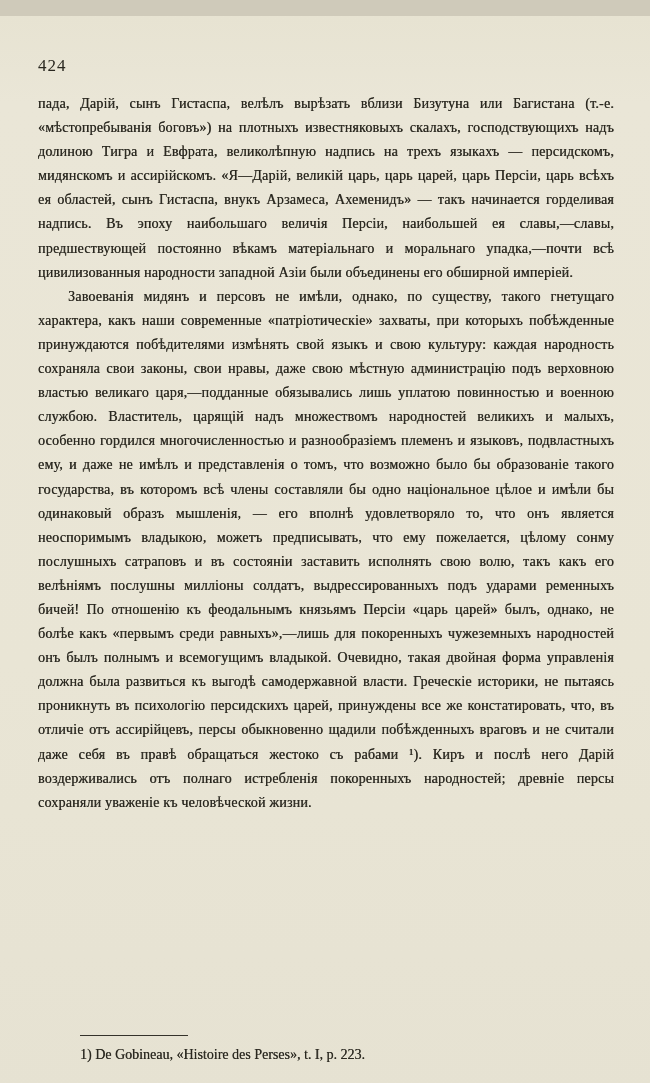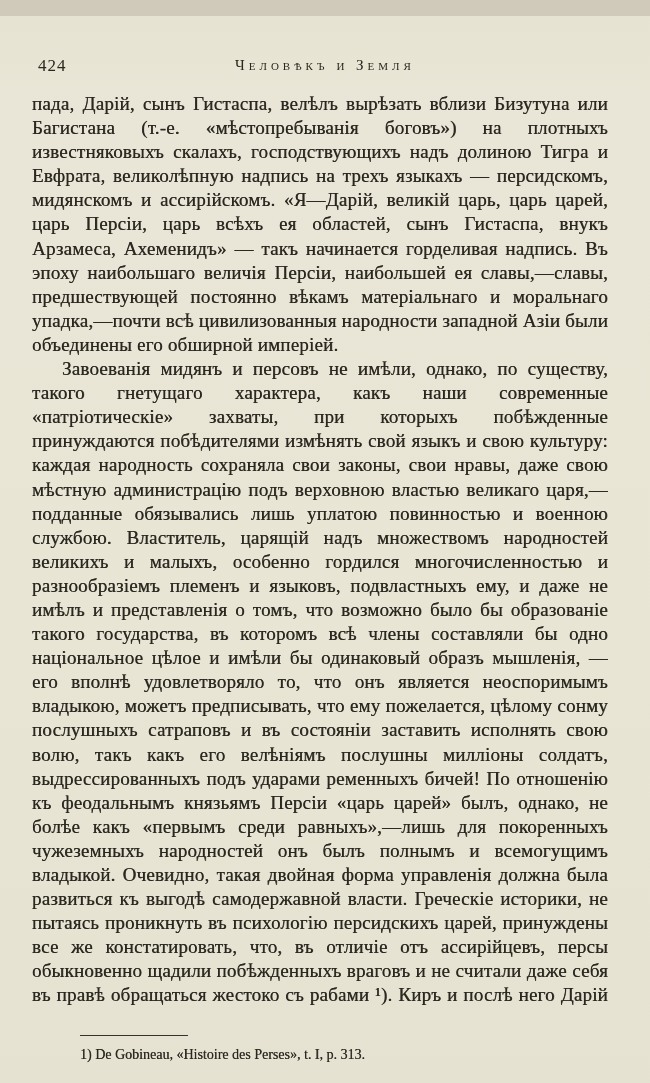--- a/index.html
+++ b/index.html
@@ -40,26 +40,26 @@
     right: 0;
     top: 1px;
     text-align: center;
     font-variant: small-caps;
     letter-spacing: 4px;
     font-size: 15px;
   }
   .page-body {
     position: absolute;
     top: 76px;
-    left: 32px;
+    left: 38px;
     width: 576px;
     height: 914px;
     overflow: hidden;
     text-align: justify;
-    font-size: 19px;
+    font-size: 14px;
     line-height: 24.1px;
     letter-spacing: 0.2px;
     text-shadow: 0.35px 0 0 rgba(41, 39, 31, 0.75);
   }
   .page-body p {
     margin: 0;
     text-indent: 30px;
   }
   .page-body p.continuation {
     text-indent: 0;
@@ -83,26 +83,25 @@
     padding-left: 42px;
   }
 </style>
 </head>
 <body>
 
 <div class="page">
 
   <div class="running-header">
     <span class="page-number">424</span>
-    <span class="running-title">Человѣкъ и Земля</span>
   </div>
 
   <div class="page-body">
     <p class="continuation">пада, Дарій, сынъ Гистаспа, велѣлъ вырѣзать вблизи Бизутуна или Багистана (т.-е. «мѣстопребыванія боговъ») на плотныхъ известняковыхъ скалахъ, господствующихъ надъ долиною Тигра и Евфрата, великолѣпную надпись на трехъ языкахъ — персидскомъ, мидянскомъ и ассирійскомъ. «Я—Дарій, великій царь, царь царей, царь Персіи, царь всѣхъ ея областей, сынъ Гистаспа, внукъ Арзамеса, Ахеменидъ» — такъ начинается горделивая надпись. Въ эпоху наибольшаго величія Персіи, наибольшей ея славы,—славы, предшествующей постоянно вѣкамъ матеріальнаго и моральнаго упадка,—почти всѣ цивилизованныя народности западной Азіи были объединены его обширной имперіей.</p>
     <p>Завоеванія мидянъ и персовъ не имѣли, однако, по существу, такого гнетущаго характера, какъ наши современные «патріотическіе» захваты, при которыхъ побѣжденные принуждаются побѣдителями измѣнять свой языкъ и свою культуру: каждая народность сохраняла свои законы, свои нравы, даже свою мѣстную администрацію подъ верховною властью великаго царя,—подданные обязывались лишь уплатою повинностью и военною службою. Властитель, царящій надъ множествомъ народностей великихъ и малыхъ, особенно гордился многочисленностью и разнообразіемъ племенъ и языковъ, подвластныхъ ему, и даже не имѣлъ и представленія о томъ, что возможно было бы образованіе такого государства, въ которомъ всѣ члены составляли бы одно національное цѣлое и имѣли бы одинаковый образъ мышленія, — его вполнѣ удовлетворяло то, что онъ является неоспоримымъ владыкою, можетъ предписывать, что ему пожелается, цѣлому сонму послушныхъ сатраповъ и въ состояніи заставить исполнять свою волю, такъ какъ его велѣніямъ послушны милліоны солдатъ, выдрессированныхъ подъ ударами ременныхъ бичей! По отношенію къ феодальнымъ князьямъ Персіи «царь царей» былъ, однако, не болѣе какъ «первымъ среди равныхъ»,—лишь для покоренныхъ чужеземныхъ народностей онъ былъ полнымъ и всемогущимъ владыкой. Очевидно, такая двойная форма управленія должна была развиться къ выгодѣ самодержавной власти. Греческіе историки, не пытаясь проникнуть въ психологію персидскихъ царей, принуждены все же констатировать, что, въ отличіе отъ ассирійцевъ, персы обыкновенно щадили побѣжденныхъ враговъ и не считали даже себя въ правѣ обращаться жестоко съ рабами ¹). Киръ и послѣ него Дарій воздерживались отъ полнаго истребленія покоренныхъ народностей; древніе персы сохраняли уваженіе къ человѣческой жизни.</p>
   </div>
 
   <div class="footnote-area">
     <div class="footnote-rule"></div>
-    <div class="footnote-text">1) De Gobineau, «Histoire des Perses», t. I, p. 313.</div>
+    <div class="footnote-text">1) De Gobineau, «Histoire des Perses», t. I, p. 223.</div>
   </div>
 
 </div>
 
 </body></html>

